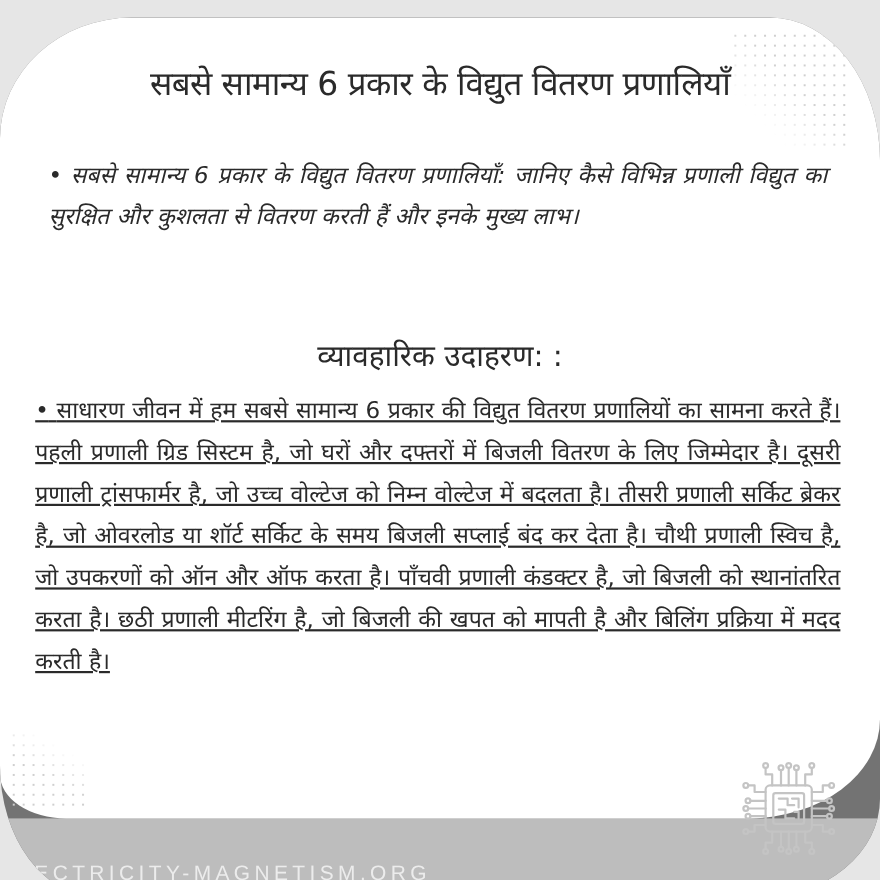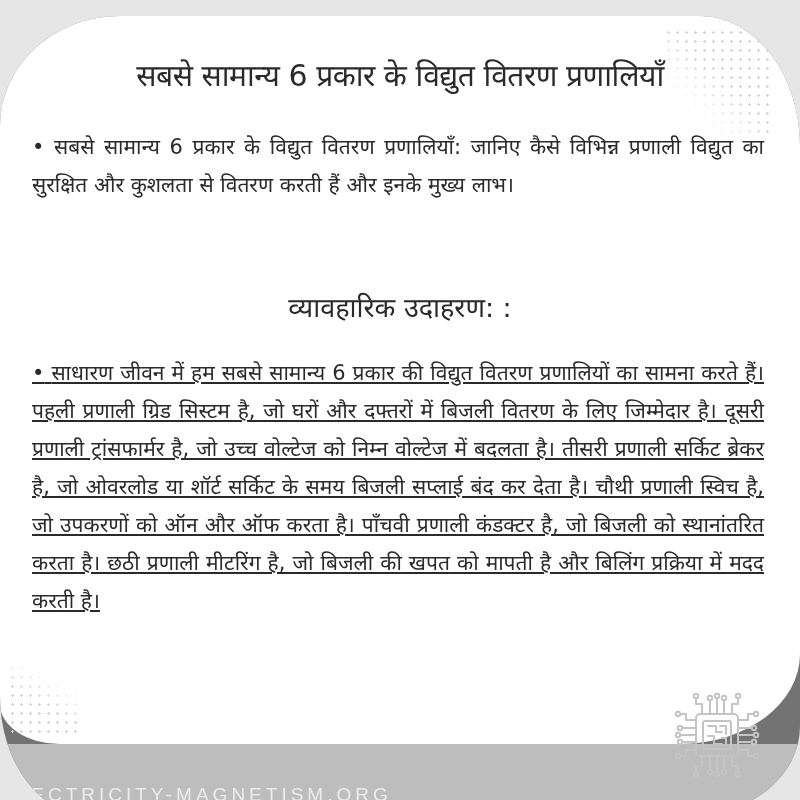--- a/index.html
+++ b/index.html
@@ -125,26 +125,26 @@
 
 <div class="card">
   <div class="footer-band"></div>
   <div class="content-area"></div>
 
   <div class="dots dots-tr"></div>
   <div class="dots dots-bl"></div>
 
   <h1 class="title" style="margin:0;font-weight:normal;">सबसे सामान्य 6 प्रकार के विद्युत वितरण प्रणालियाँ</h1>
 
-  <p class="para para-1" style="margin:0;">
+  <p class="para para-1" style="margin:12px;font-style:italic;">
     <span>•</span>
     <span>सबसे सामान्य 6 प्रकार के विद्युत वितरण प्रणालियाँ: जानिए कैसे विभिन्न प्रणाली विद्युत का सुरक्षित और कुशलता से वितरण करती हैं और इनके मुख्य लाभ।</span>
   </p>
 
-  <h2 class="subheading" style="margin:0;font-weight:normal;">व्यावहारिक उदाहरण: :</h2>
+  <h2 class="subheading" style="margin:16px;font-weight:normal;">व्यावहारिक उदाहरण: :</h2>
 
   <p class="para para-2" style="margin:0;text-decoration:underline;">
     <span>•</span>
     <span>साधारण जीवन में हम सबसे सामान्य 6 प्रकार की विद्युत वितरण प्रणालियों का सामना करते हैं। पहली प्रणाली ग्रिड सिस्टम है, जो घरों और दफ्तरों में बिजली वितरण के लिए जिम्मेदार है। दूसरी प्रणाली ट्रांसफार्मर है, जो उच्च वोल्टेज को निम्न वोल्टेज में बदलता है। तीसरी प्रणाली सर्किट ब्रेकर है, जो ओवरलोड या शॉर्ट सर्किट के समय बिजली सप्लाई बंद कर देता है। चौथी प्रणाली स्विच है, जो उपकरणों को ऑन और ऑफ करता है। पाँचवी प्रणाली कंडक्टर है, जो बिजली को स्थानांतरित करता है। छठी प्रणाली मीटरिंग है, जो बिजली की खपत को मापती है और बिलिंग प्रक्रिया में मदद करती है।</span>
   </p>
 
   <svg class="chip-icon" viewBox="0 0 86 96" fill="none" stroke="#c4c4c4" stroke-width="2" stroke-linecap="round" stroke-linejoin="round">
 
     <rect x="22" y="26" width="42" height="42" rx="4"></rect>
     <rect x="29" y="33" width="28" height="28" rx="2"></rect>

